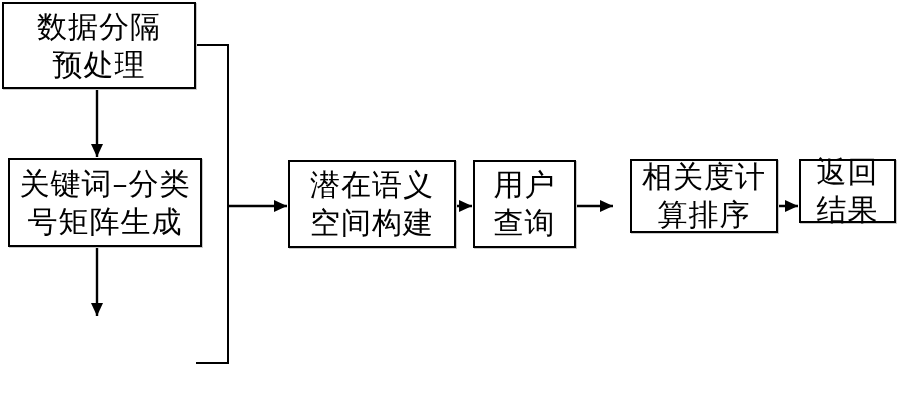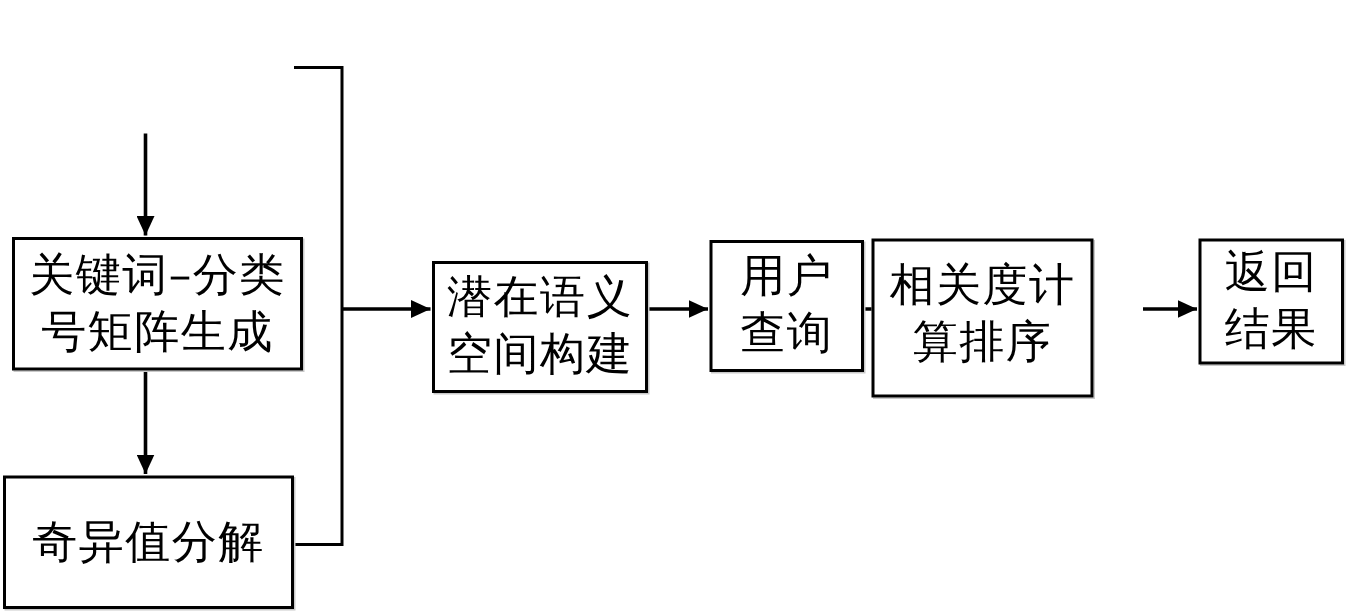--- a/index.html
+++ b/index.html
@@ -38,24 +38,24 @@
     white-space: pre-line;
     font-size: 30px;
     line-height: 38px;
     color: #000000;
     letter-spacing: 1px;
   }
   
   #node-data-split      { left: 2px;   top: 2px;   width: 194px; height: 87px; }
   #node-keyword-matrix  { left: 8px;   top: 158px; width: 194px; height: 89px; }
   #node-svd             { left: 2px;   top: 317px; width: 194px; height: 89px; }
-  #node-lsa-space       { left: 288px; top: 160px; width: 144px; height: 88px; margin-top: 14px; }
+  #node-lsa-space       { left: 288px; top: 160px; width: 168px; height: 88px; }
   #node-user-query      { left: 473px; top: 160px; width: 103px; height: 88px; text-align: center; }
-  #node-relevance-rank  { left: 581px; top: 159px; width: 148px; height: 106px; font-family: Liberation Mono, monospace; }
-  #node-return-result   { left: 799px; top: 159px; width: 97px;  height: 84px; }
+  #node-relevance-rank  { left: 630px; top: 159px; width: 148px; height: 74px; }
+  #node-return-result   { left: 799px; top: 159px; width: 97px;  height: 64px; }
 </style>
 </head>
 <body>
 
 <div id="canvas">
 
   <svg id="connector-layer" viewBox="0 0 900 409" xmlns="http://www.w3.org/2000/svg">
     <defs>
       <marker id="ah" viewBox="0 0 13 12" markerWidth="13" markerHeight="12" refX="13" refY="6" orient="auto" markerUnits="userSpaceOnUse">
         <path d="M0 0 L13 6 L0 12 Z" fill="#000000"></path>
@@ -66,29 +66,30 @@
 
     <line x1="97" y1="89" x2="97" y2="157" stroke="#000000" stroke-width="2.4" marker-end="url(#ah)"></line>
     <line x1="97" y1="247" x2="97" y2="316" stroke="#000000" stroke-width="2.4" marker-end="url(#ah)"></line>
 
     <line x1="228" y1="206" x2="287" y2="206" stroke="#000000" stroke-width="2.4" marker-end="url(#ah)"></line>
     <line x1="432" y1="206" x2="472" y2="206" stroke="#000000" stroke-width="2.4" marker-end="url(#ah)"></line>
     <line x1="576" y1="206" x2="613" y2="206" stroke="#000000" stroke-width="2.4" marker-end="url(#ah)"></line>
     <line x1="762" y1="206" x2="798" y2="206" stroke="#000000" stroke-width="2.4" marker-end="url(#ah)"></line>
   </svg>
 
+  <div class="node" id="node-data-split">
+    <span class="label">数据分隔
+预处理</span>
+  </div>
 
   <div class="node" id="node-keyword-matrix">
     <span class="label">关键词–分类
 号矩阵生成</span>
   </div>
 
-  <div class="node" id="node-svd">
-    <span class="label">奇异值分解</span>
-  </div>
 
   <div class="node" id="node-lsa-space">
     <span class="label">潜在语义
 空间构建</span>
   </div>
 
   <div class="node" id="node-user-query">
     <span class="label">用户
 查询</span>
   </div>

